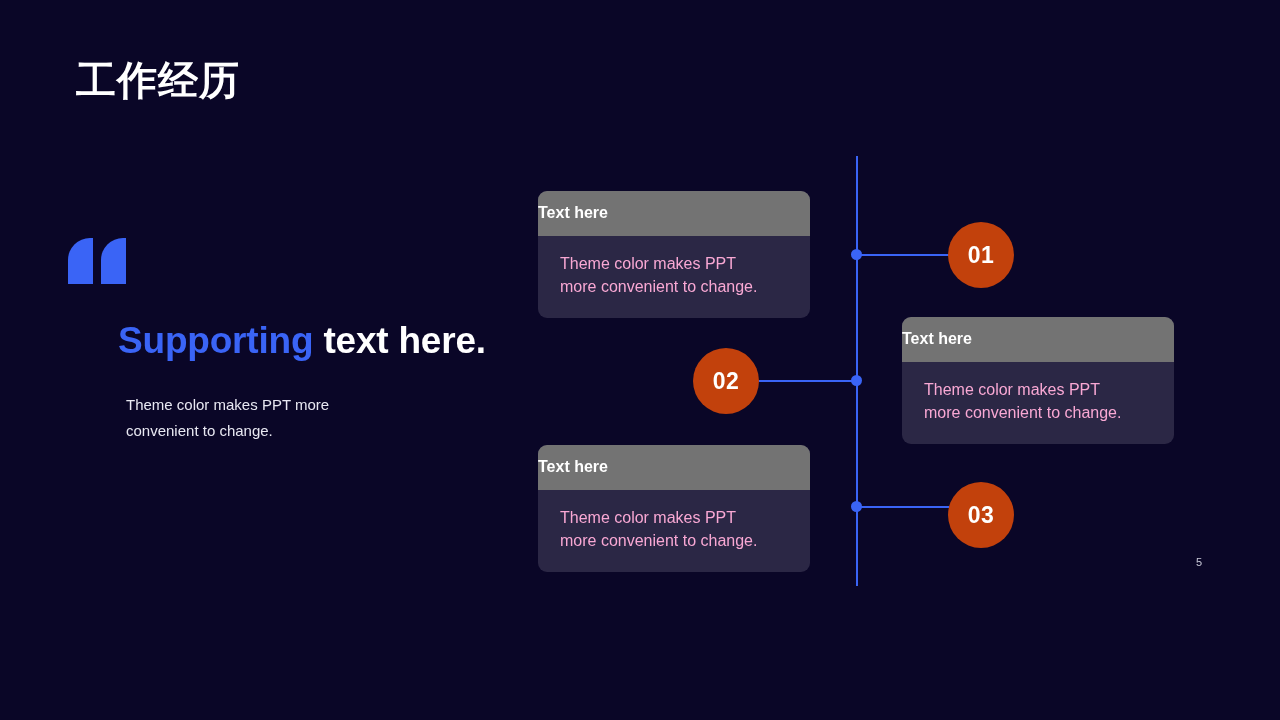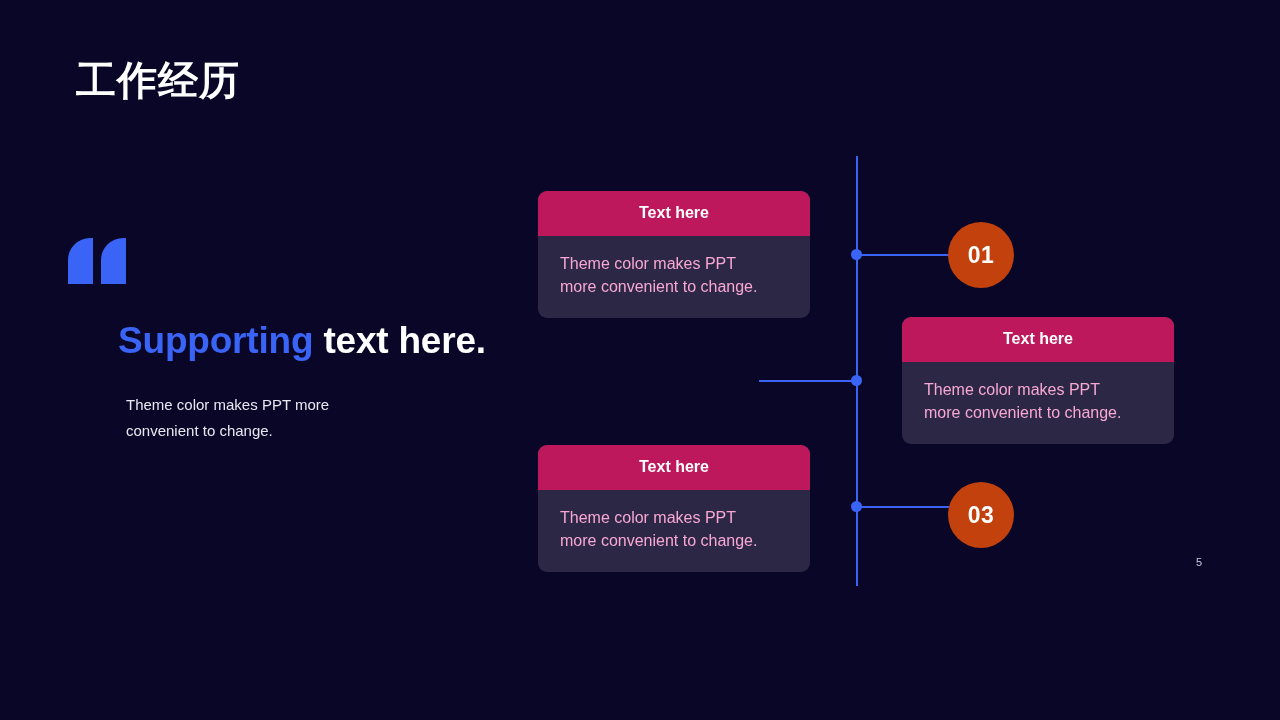--- a/index.html
+++ b/index.html
@@ -121,25 +121,25 @@
 
   
   .card {
     position: absolute;
     width: 272px;
     border-radius: 9px;
     overflow: hidden;
     background: #2b2745;
   }
   .card-header {
-    background: #be185d;
+    background: #737373;
     color: #ffffff;
     font-size: 16px;
     font-weight: bold;
-    text-align: center;
+    text-align: left;
     padding: 13px 0 14px;
   }
   .card-body {
     color: #f9a8d4;
     font-size: 16px;
     line-height: 23px;
     text-align: left;
     padding: 16px 22px 20px;
   }
   .card.card1 { left: 538px; top: 191px; }
@@ -178,20 +178,21 @@
 
   <div class="timeline-line"></div>
   <div class="node-dot n1"></div>
   <div class="node-dot n2"></div>
   <div class="node-dot n3"></div>
   <div class="connector c1"></div>
   <div class="connector c2"></div>
   <div class="connector c3"></div>
 
   <div class="num-circle c01">01</div>
+  <div class="num-circle c02">02</div>
   <div class="num-circle c03">03</div>
 
   <div class="card card1">
     <div class="card-header">Text here</div>
     <div class="card-body">
       <div>Theme color makes PPT</div>
       <div>more convenient to change.</div>
     </div>
   </div>
 

